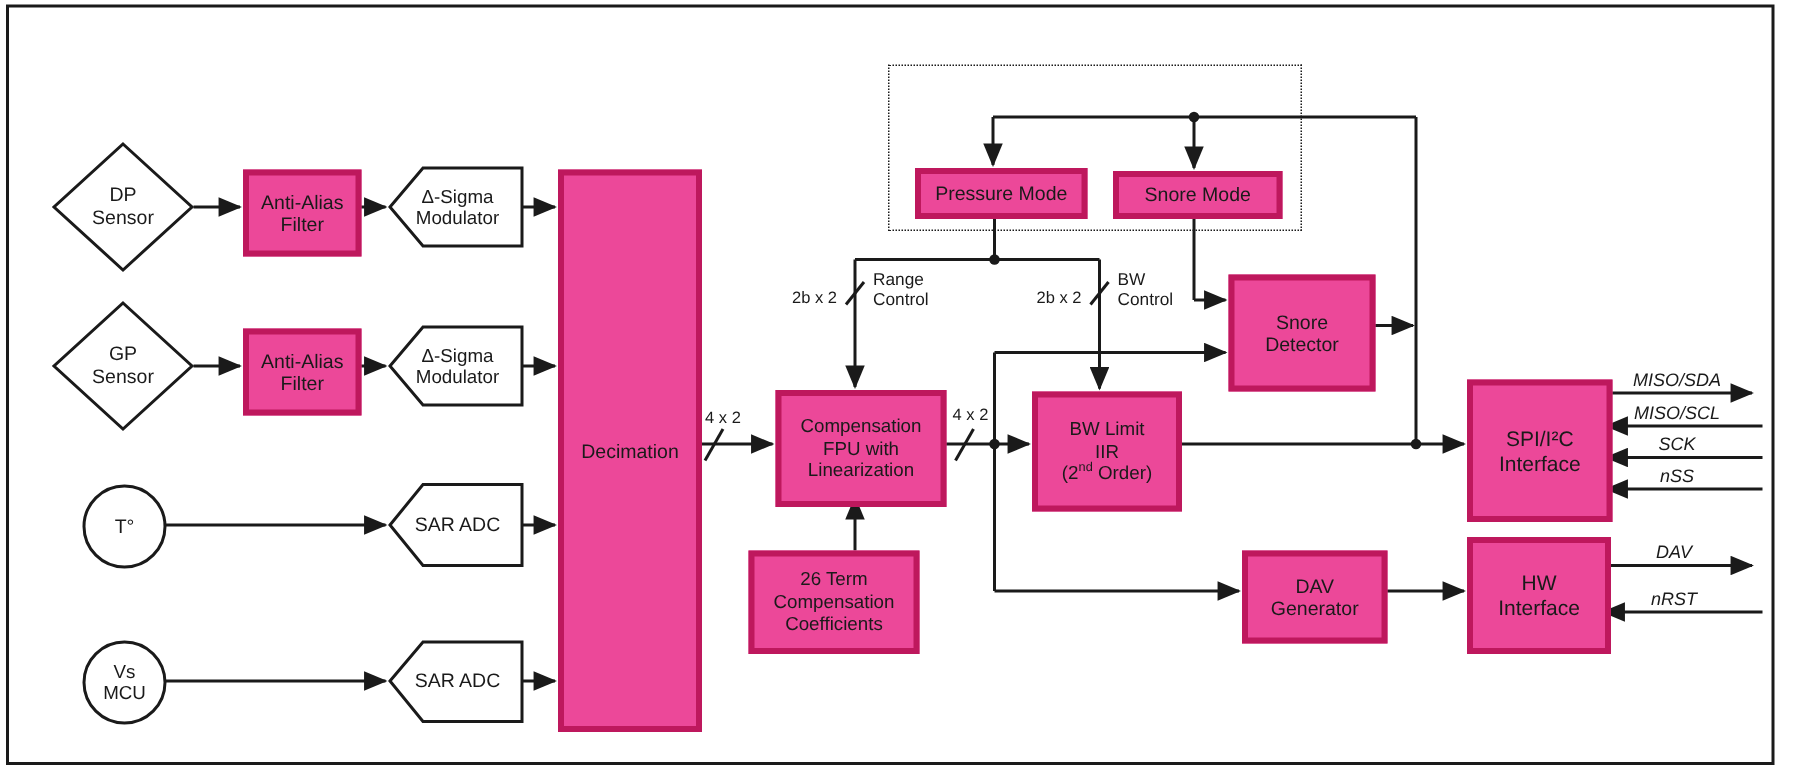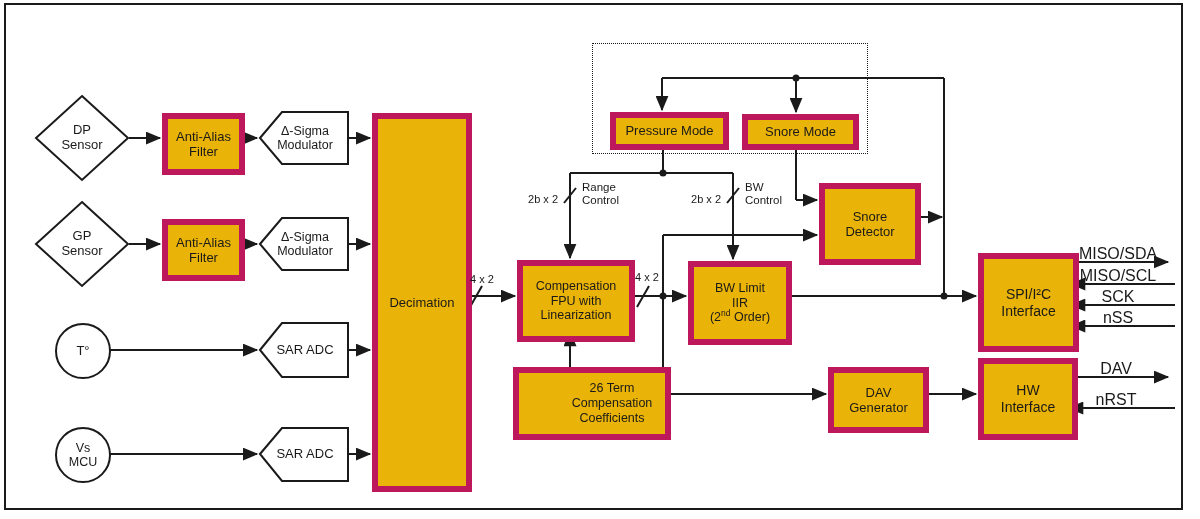--- a/index.html
+++ b/index.html
@@ -1,27 +1,27 @@
 <!DOCTYPE html>
 <html><head>
 <meta charset="utf-8">
 <style>
   html,body{margin:0;padding:0;background:#fff;}
   .stage{position:relative;width:1200px;height:519px;background:#fff;
          font-family:"Liberation Sans", sans-serif;color:#1a1a1a;overflow:hidden;}
   .frame{position:absolute;left:4px;top:3px;width:1175px;height:503px;border:2px solid #1a1a1a;}
   svg.wires{position:absolute;left:0;top:0;width:1200px;height:519px;}
-  .box{position:absolute;border:6px solid #be185d;background:#eab308;display:flex;
+  .box{position:absolute;border:4px solid #be185d;background:#ec4899;display:flex;
        align-items:center;justify-content:center;text-align:center;
        font-size:13px;line-height:1.18;white-space:pre-line;}
   .lbl{position:absolute;display:flex;align-items:center;justify-content:center;
        text-align:center;font-size:13px;line-height:1.15;white-space:pre-line;}
   .small{font-size:11px;}
   .ctl{font-size:11.5px;text-align:left;justify-content:flex-start;align-items:flex-start;}
-  .pin{font-size:16px;}
+  .pin{font-size:12px;font-style:italic;}
   .dotted{position:absolute;border:1.5px dotted #1a1a1a;background:transparent;}
   sup{font-size:8.5px;line-height:0;}
 </style>
 </head>
 <body>
 
 <div class="stage">
   <div class="frame"></div>
 
   <svg class="wires" viewBox="0 0 1200 519">
@@ -113,21 +113,21 @@
   <div class="lbl" style="left:262px;top:428px;width:86px;height:53px;">SAR ADC</div>
 
   <div class="box" style="left:162px;top:113px;width:71px;height:50px;">Anti-Alias
 Filter</div>
   <div class="box" style="left:162px;top:219px;width:71px;height:50px;">Anti-Alias
 Filter</div>
   <div class="box" style="left:372px;top:113px;width:88px;height:367px;">Decimation</div>
   <div class="box" style="left:517px;top:260px;width:106px;height:70px;font-size:12.5px;">Compensation
 FPU with
 Linearization</div>
-  <div class="box" style="left:513px;top:367px;width:106px;height:61px;font-size:12.5px;padding-left:40px;">26 Term
+  <div class="box" style="left:499px;top:367px;width:106px;height:61px;font-size:12.5px;">26 Term
 Compensation
 Coefficients</div>
   <div class="box" style="left:688px;top:261px;width:92px;height:72px;flex-direction:column;font-size:12.5px;">
     <div>BW Limit</div>
     <div>IIR</div>
     <div><span>(2</span><sup>nd</sup><span> Order)</span></div>
   </div>
   <div class="box" style="left:819px;top:183px;width:90px;height:70px;">Snore
 Detector</div>
   <div class="box" style="left:828px;top:367px;width:89px;height:54px;">DAV

